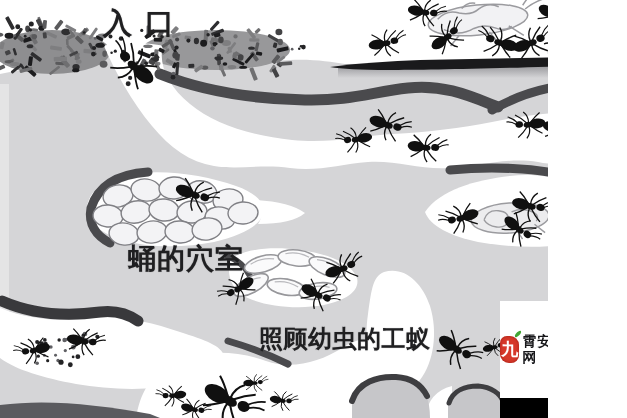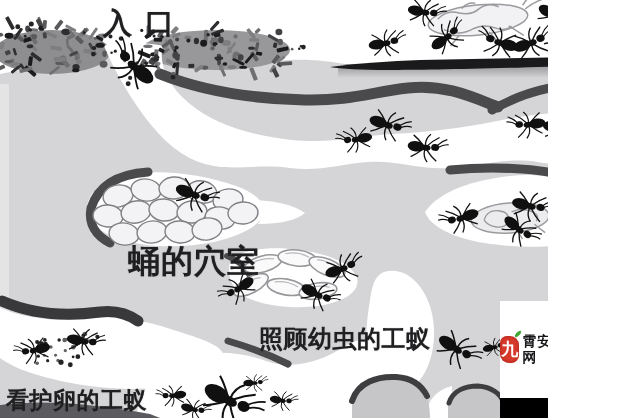--- a/index.html
+++ b/index.html
@@ -7,21 +7,21 @@
     position:relative;width:548px;height:418px;overflow:hidden;
     background:#ffffff;font-family:"Liberation Sans",sans-serif;
   }
   .stage svg{position:absolute;left:0;top:0;}
   .lbl{
     position:absolute;color:#1f1f21;font-weight:700;line-height:1;
     white-space:nowrap;text-shadow:0 0 1px rgba(40,40,40,.45);
     font-family:"Liberation Sans",sans-serif;
   }
   #lbl-entrance{left:103px;top:9px;font-size:29px;letter-spacing:13px;}
-  #lbl-pupae{left:128px;top:245px;font-size:32px;letter-spacing:1px;text-align:right;}
+  #lbl-pupae{left:128px;top:245px;font-size:28px;letter-spacing:1px;text-align:right;}
   #lbl-larvae{left:259px;top:327px;font-size:24px;letter-spacing:0.5px;}
   #lbl-eggs{left:6px;top:389px;font-size:23px;letter-spacing:0.5px;}
 
   .watermark{
     position:absolute;left:500px;top:301px;width:107px;height:97px;
     background:#ffffff;display:flex;align-items:center;justify-content:center;
   }
   .wm-inner{display:flex;align-items:center;gap:3px;}
   .seal{
     position:relative;width:25px;height:27px;background:#d6382a;
@@ -412,21 +412,20 @@
         <use transform="translate(284 401) rotate(10) scale(0.7 0.7)" href="#ant" xlink:href="#ant"></use>
         <use transform="translate(233 403) rotate(30) scale(1.55 1.55)" href="#ant" xlink:href="#ant"></use>
         <use transform="translate(459 351) rotate(35) scale(1.15 1.15)" href="#ant" xlink:href="#ant"></use>
         <use transform="translate(496 347) rotate(-10) scale(0.65 0.65)" href="#ant" xlink:href="#ant"></use>
       </g>
   </svg>
 
   <div class="lbl" id="lbl-entrance">入口</div>
   <div class="lbl" id="lbl-pupae">蛹的穴室</div>
   <div class="lbl" id="lbl-larvae">照顾幼虫的工蚁</div>
-  <div class="lbl" id="lbl-eggs">看护卵的工蚁</div>
 
   <div class="watermark">
     <div class="wm-inner">
       <div class="seal">
         <span>九</span>
         <span class="leaf"></span>
       </div>
       <div class="wm-text">
         <div class="wm-name">霄安卓网</div>
         <div class="wm-sub"></div>

